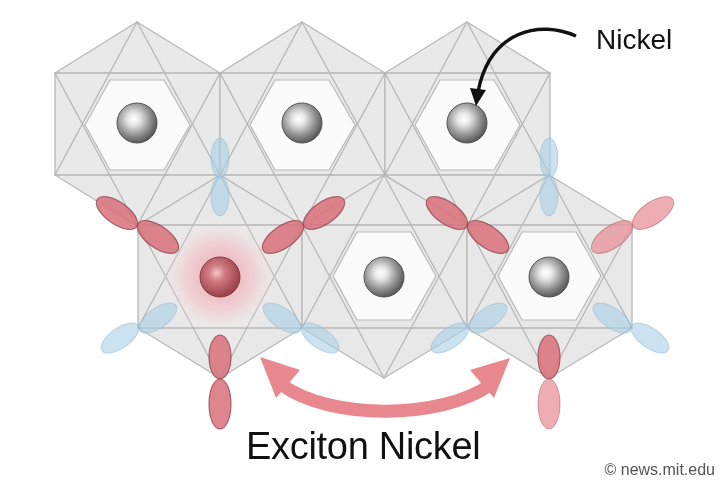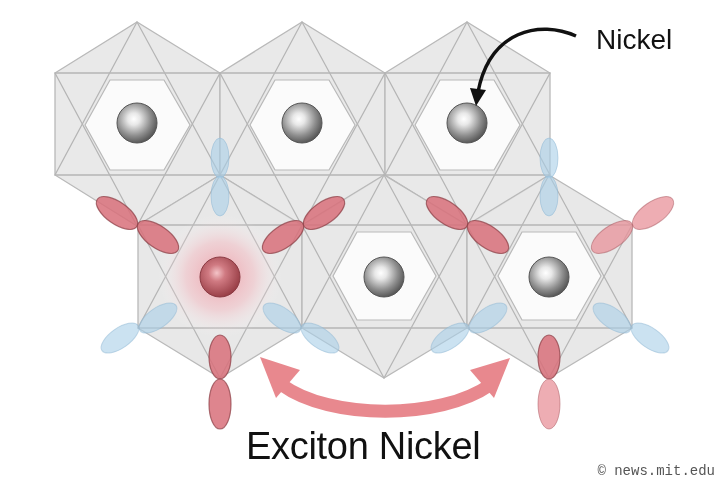--- a/index.html
+++ b/index.html
@@ -1,20 +1,20 @@
 <!DOCTYPE html>
 <html><head>
   <meta charset="utf-8">
   <style>
     html, body { margin: 0; padding: 0; background: #ffffff; }
     body { width: 725px; height: 483px; position: relative; overflow: hidden; font-family: "Liberation Sans", sans-serif; }
     #diagram { position: absolute; left: 0; top: 0; }
     .label-nickel { position: absolute; left: 596px; top: 24px; font-size: 28px; color: #111; font-family: "Liberation Sans", sans-serif; letter-spacing: 0px; }
     .label-hopping { position: absolute; left: 246px; top: 425px; font-size: 38px; color: #111; font-family: "Liberation Sans", sans-serif; letter-spacing: -0.3px; }
-    .credit { position: absolute; right: 10px; bottom: 4px; font-size: 14px; color: #555; font-family: Liberation Mono, monospace; }
+    .credit { position: absolute; right: 10px; bottom: 4px; font-size: 16px; color: #555; font-family: Liberation Sans, sans-serif; }
   </style>
 </head>
 <body>
 
 <svg id="diagram" width="725" height="483" viewBox="0 0 725 483" xmlns="http://www.w3.org/2000/svg">
   <defs>
     <radialGradient id="ni" cx="42%" cy="40%" r="60%">
       <stop offset="0%" stop-color="#ffffff"></stop>
       <stop offset="25%" stop-color="#e8e8e8"></stop>
       <stop offset="70%" stop-color="#8e8e8e"></stop>

